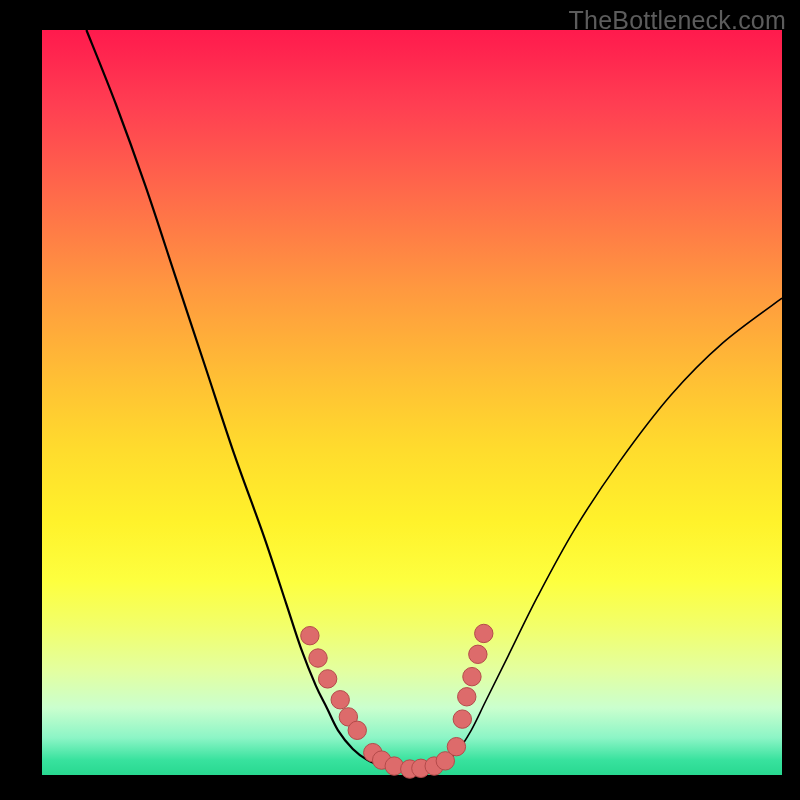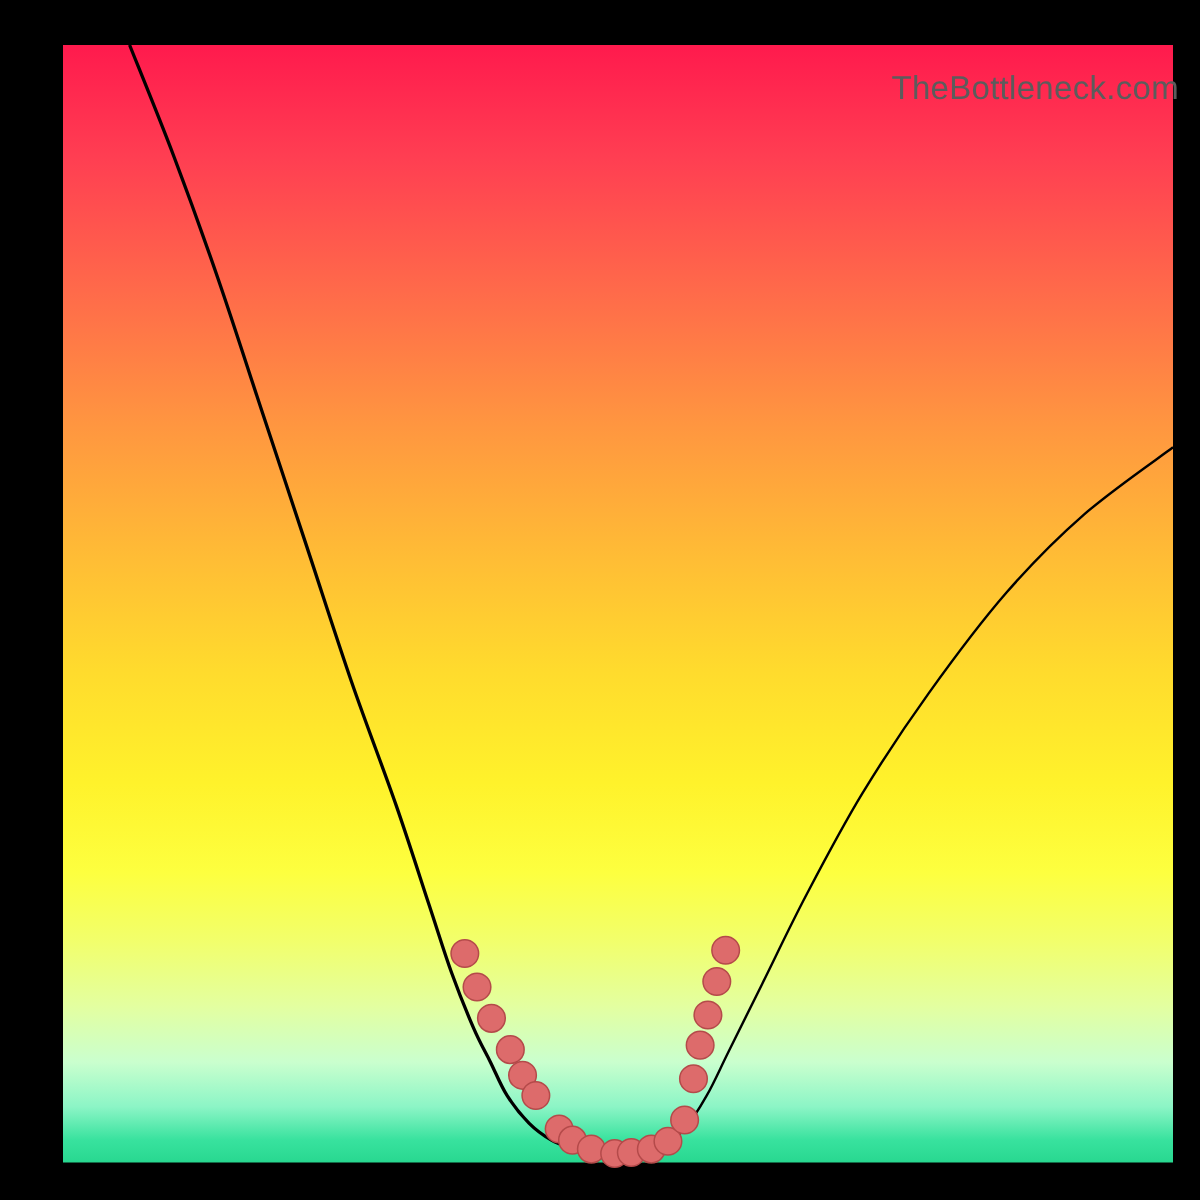--- a/index.html
+++ b/index.html
@@ -50,25 +50,24 @@
     top: 0;
     width: 740px;
     height: 745px;
     overflow: visible;
   }
   .watermark {
     position: absolute;
     top: 6px;
     right: 14px;
     color: #5c5c5c;
-    font-size: 22px;
+    font-size: 25px;
     font-weight: 500;
     letter-spacing: 0.2px;
     user-select: none;
-    margin-top: 40px;
   }
 </style>
 </head>
 <body>
 
 <div class="frame">
   <div class="plot">
     <svg class="curves" viewBox="0 0 740 745">
       <g>
         <path d="M 44.4,0 C 49.33333333333333,12.416666666666666 64.13333333333333,48.42500000000001 74,74.5 C 83.86666666666667,100.57499999999999 93.73333333333335,127.89166666666661 103.60000000000001,156.44999999999993 C 113.46666666666667,185.00833333333327 123.33333333333331,216.04999999999995 133.2,245.84999999999997 C 143.06666666666666,275.65 152.93333333333334,305.44999999999993 162.8,335.24999999999994 C 172.66666666666669,365.04999999999995 182.53333333333333,396.09166666666664 192.4,424.65 C 202.26666666666668,453.2083333333333 213.36666666666667,481.7666666666667 222,506.6 C 230.63333333333333,531.4333333333334 238.03333333333336,555.025 244.20000000000002,573.65 C 250.36666666666667,592.275 254.06666666666666,604.6916666666667 259,618.35 C 263.93333333333334,632.0083333333333 269.48333333333335,645.6666666666667 273.8,655.6 C 278.1166666666667,665.5333333333333 281.20000000000005,670.5 284.90000000000003,677.95 C 288.6,685.4000000000001 291.68333333333334,693.4708333333333 296,700.3 C 300.31666666666666,707.1291666666666 305.8666666666667,713.9583333333333 310.8,718.925 C 315.73333333333335,723.8916666666667 320.6666666666667,727.2441666666667 325.6,730.1 C 330.53333333333336,732.9558333333333 337.9333333333334,735.0666666666666 340.40000000000003,736.06" fill="none" stroke="#000" stroke-width="2.2"></path>

